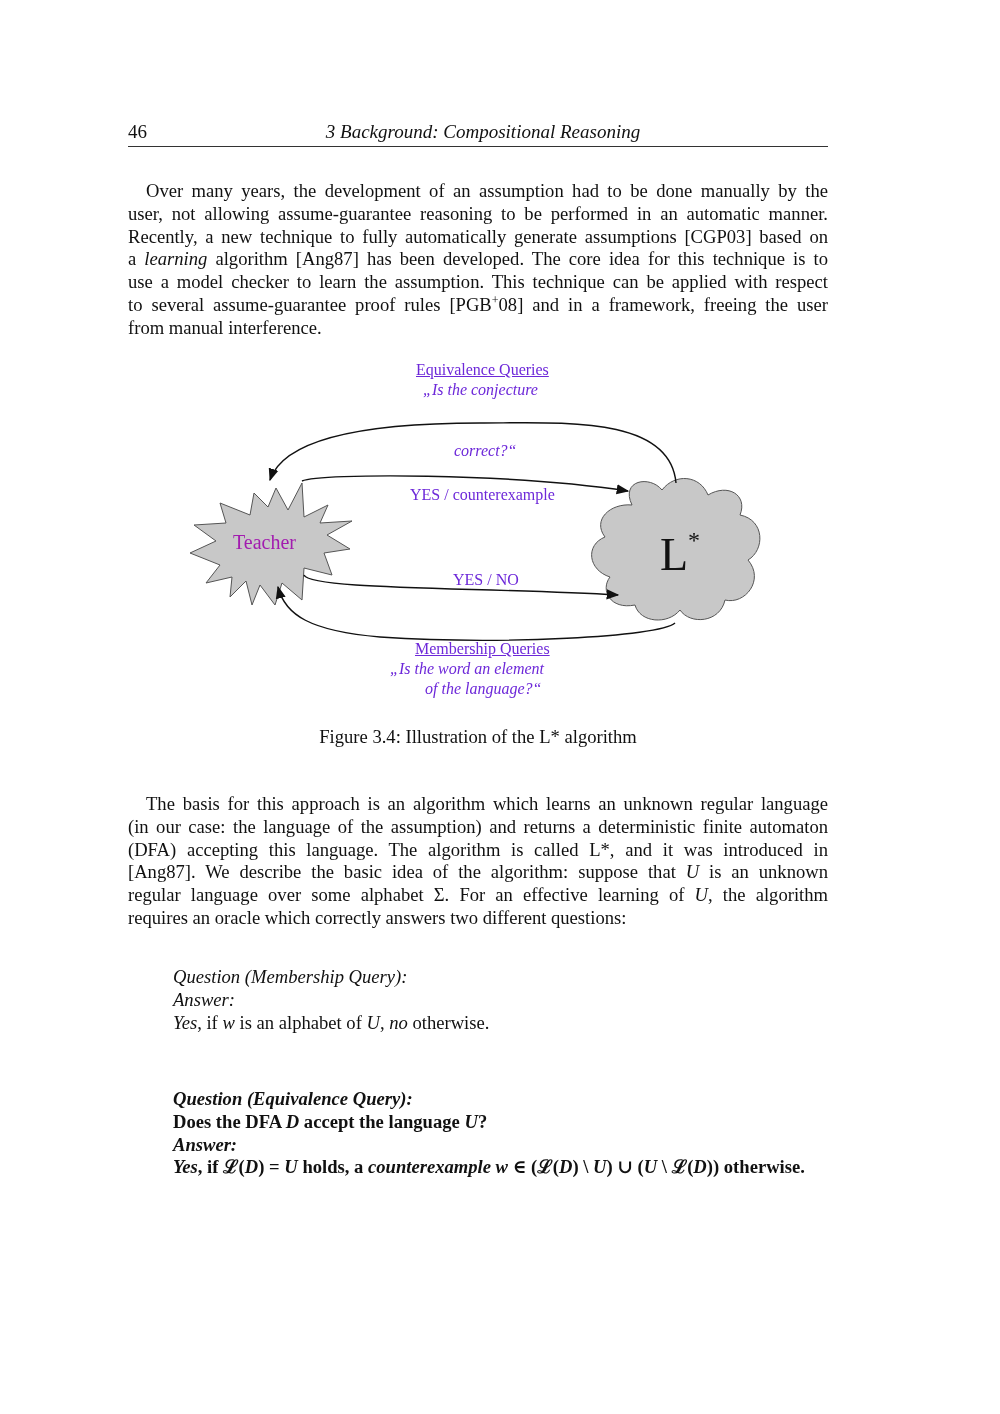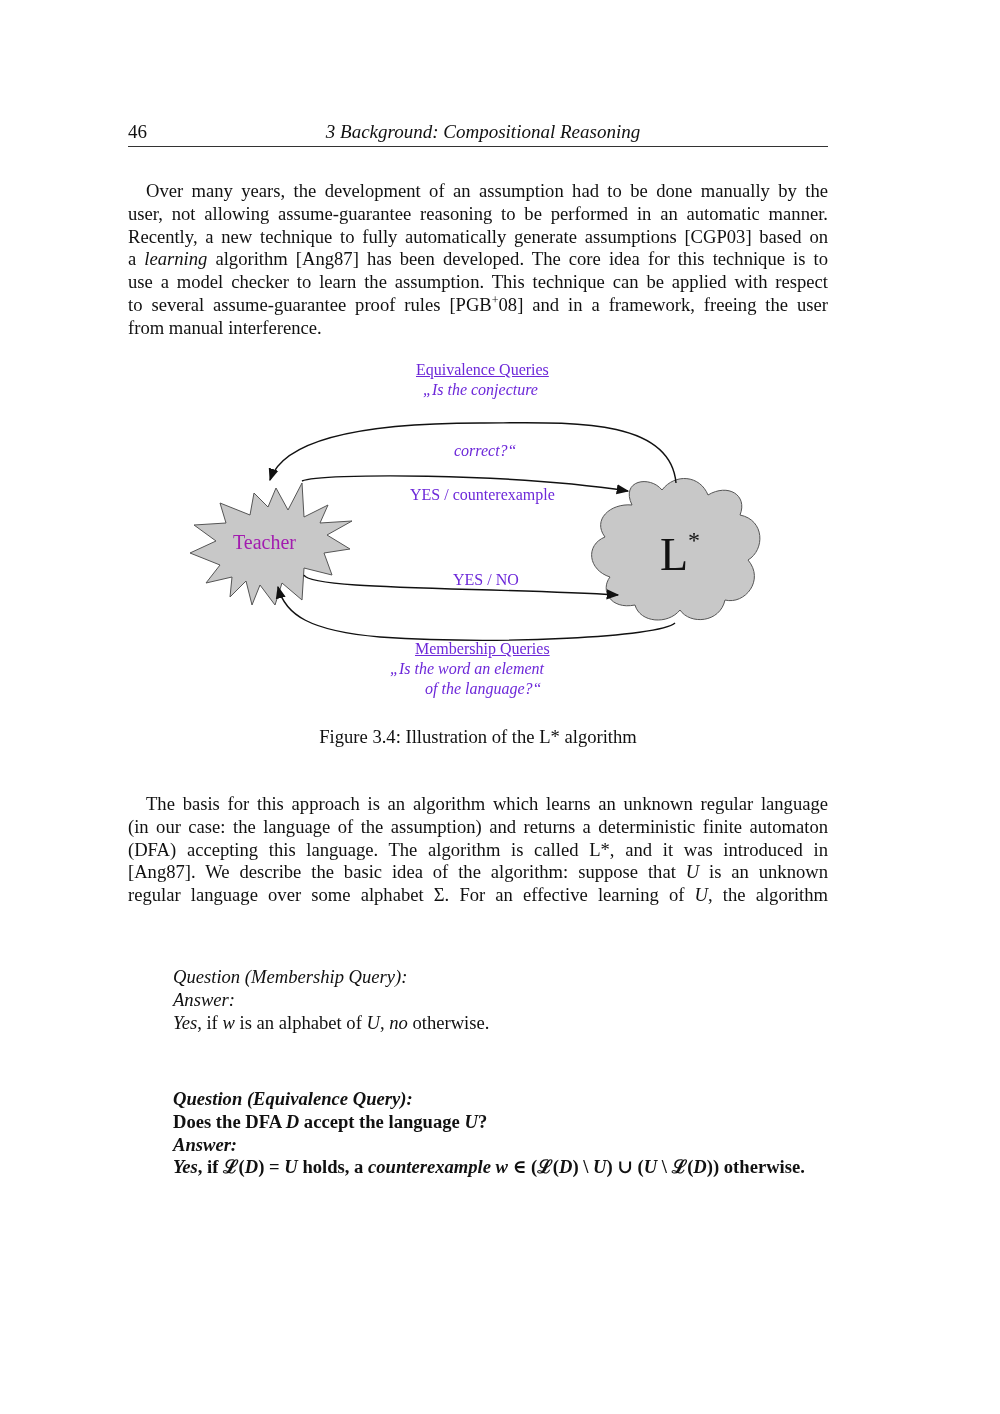--- a/index.html
+++ b/index.html
@@ -88,20 +88,21 @@
   </div>
 
   <div class="caption">Figure 3.4: Illustration of the L* algorithm</div>
 
   <div class="para" style="top:793px;">
     <span class="line indent">The basis for this approach is an algorithm which learns an unknown regular language</span>
     <span class="line">(in our case: the language of the assumption) and returns a deterministic finite automaton</span>
     <span class="line">(DFA) accepting this language.  The algorithm is called L*, and it was introduced in</span>
     <span class="line"><span>[Ang87]. We describe the basic idea of the algorithm: suppose that </span><i>U</i><span> is an unknown</span></span>
     <span class="line"><span>regular language over some alphabet Σ.  For an effective learning of </span><i>U</i><span>, the algorithm</span></span>
+    <span class="line last">requires an oracle which correctly answers two different questions:</span>
   </div>
 
   <div class="qblock" style="top:966px;">
     <span class="row it">Question (Membership Query):</span>
     <span class="row it">Answer:</span>
     <span class="row"><i>Yes</i><span>, if </span><i>w</i><span> is an alphabet of </span><i>U</i><span>, </span><i>no</i><span> otherwise.</span></span>
   </div>
 
   <div class="qblock" style="top:1088px;font-weight:bold;">
     <span class="row it">Question (Equivalence Query):</span>

